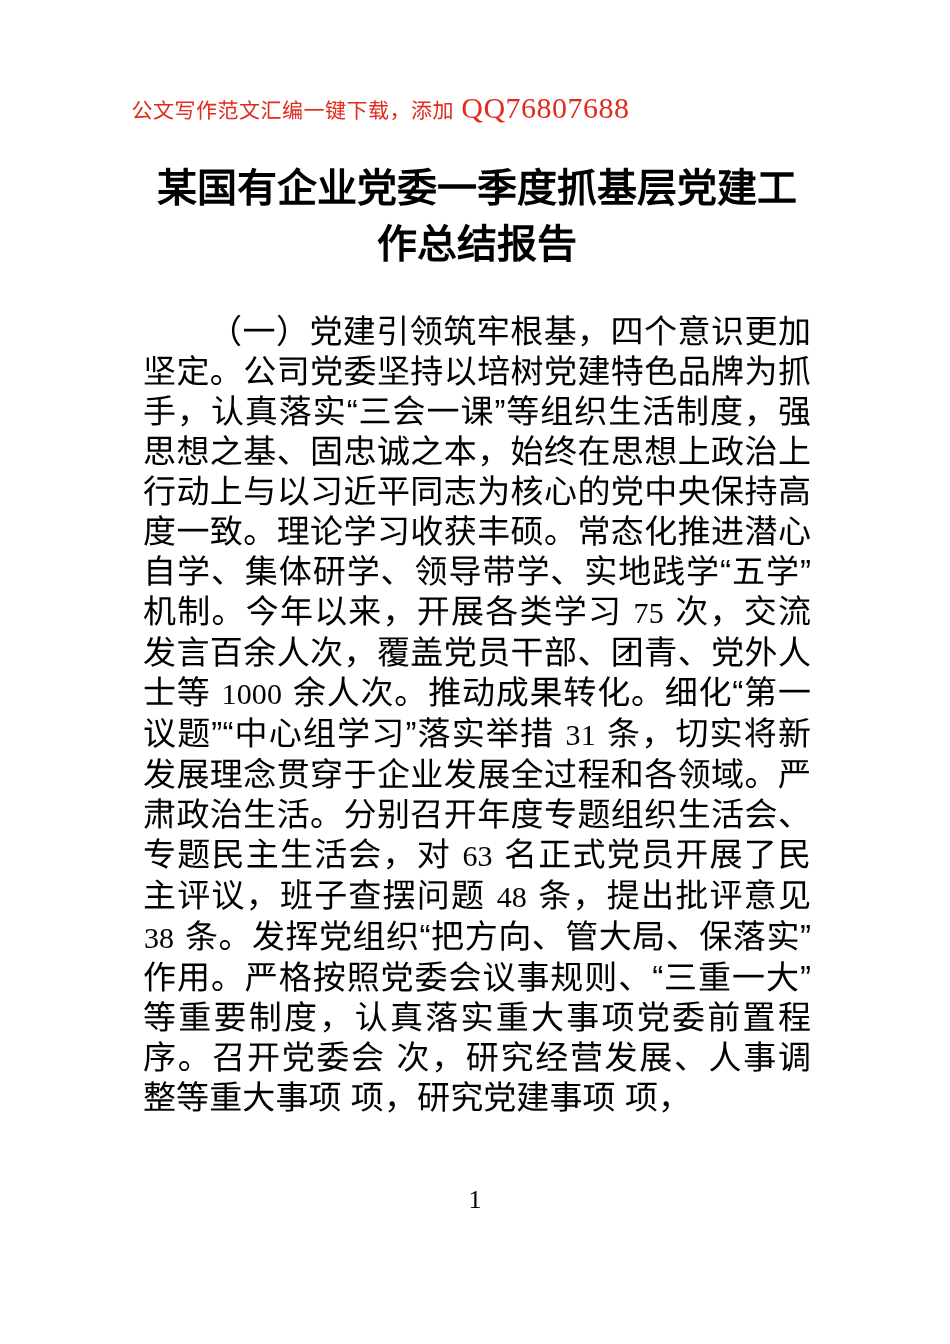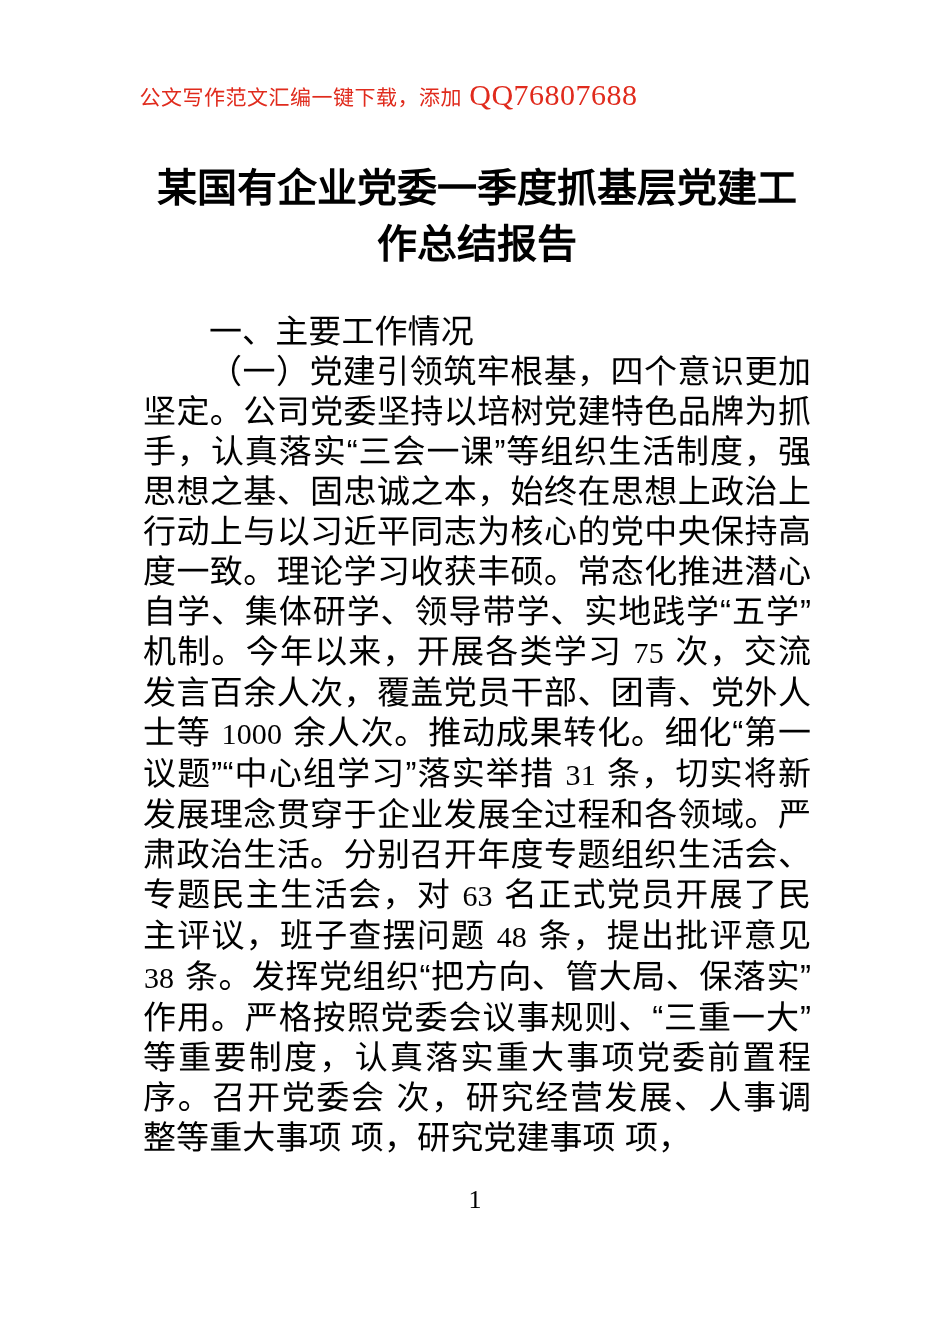--- a/index.html
+++ b/index.html
@@ -21,31 +21,30 @@
     position: relative;
     width: 950px;
     height: 1344px;
     box-sizing: border-box;
     background: #ffffff;
   }
 
   
   .promo-header {
     position: absolute;
-    top: 82px;
+    top: 95px;
     left: 0;
     width: 762px;
     text-align: center;
     color: #e02b1d;
     font-size: 21px;
     line-height: 26px;
     letter-spacing: 0.5px;
     font-family: "Liberation Sans", "DejaVu Sans", sans-serif;
     white-space: nowrap;
-    margin-left: 8px;
   }
 
   
   .doc-body {
     position: absolute;
     top: 160px;
     left: 143px;
     width: 668px;
   }
 
@@ -98,21 +97,20 @@
 
 <div class="page">
 
   <div class="promo-header">公文写作范文汇编一键下载，添加 <span class="num">QQ76807688</span></div>
 
   <div class="doc-body">
 
     <h1 class="doc-title">某国有企业党委一季度抓基层党建工作总结报告</h1>
 
 
-    <p class="para indent">一、主要工作情况</p>
 
     <p class="para indent">（一）党建引领筑牢根基，四个意识更加坚定。公司党委坚持以培树党建特色品牌为抓手，认真落实“三会一课”等组织生活制度，强思想之基、固忠诚之本，始终在思想上政治上行动上与以习近平同志为核心的党中央保持高度一致。理论学习收获丰硕。常态化推进潜心自学、集体研学、领导带学、实地践学“五学”机制。今年以来，开展各类学习 <span class="num">75</span> 次，交流发言百余人次，覆盖党员干部、团青、党外人士等 <span class="num">1000</span> 余人次。推动成果转化。细化“第一议题”“中心组学习”落实举措 <span class="num">31</span> 条，切实将新发展理念贯穿于企业发展全过程和各领域。严肃政治生活。分别召开年度专题组织生活会、专题民主生活会，对 <span class="num">63</span> 名正式党员开展了民主评议，班子查摆问题 <span class="num">48</span> 条，提出批评意见 <span class="num">38</span> 条。发挥党组织“把方向、管大局、保落实”作用。严格按照党委会议事规则、“三重一大”等重要制度，认真落实重大事项党委前置程序。召开党委会  次，研究经营发展、人事调整等重大事项  项，研究党建事项  项，</p>
 
   </div>
 
   <div class="page-number">1</div>
 
 </div>
 
 </body></html>

